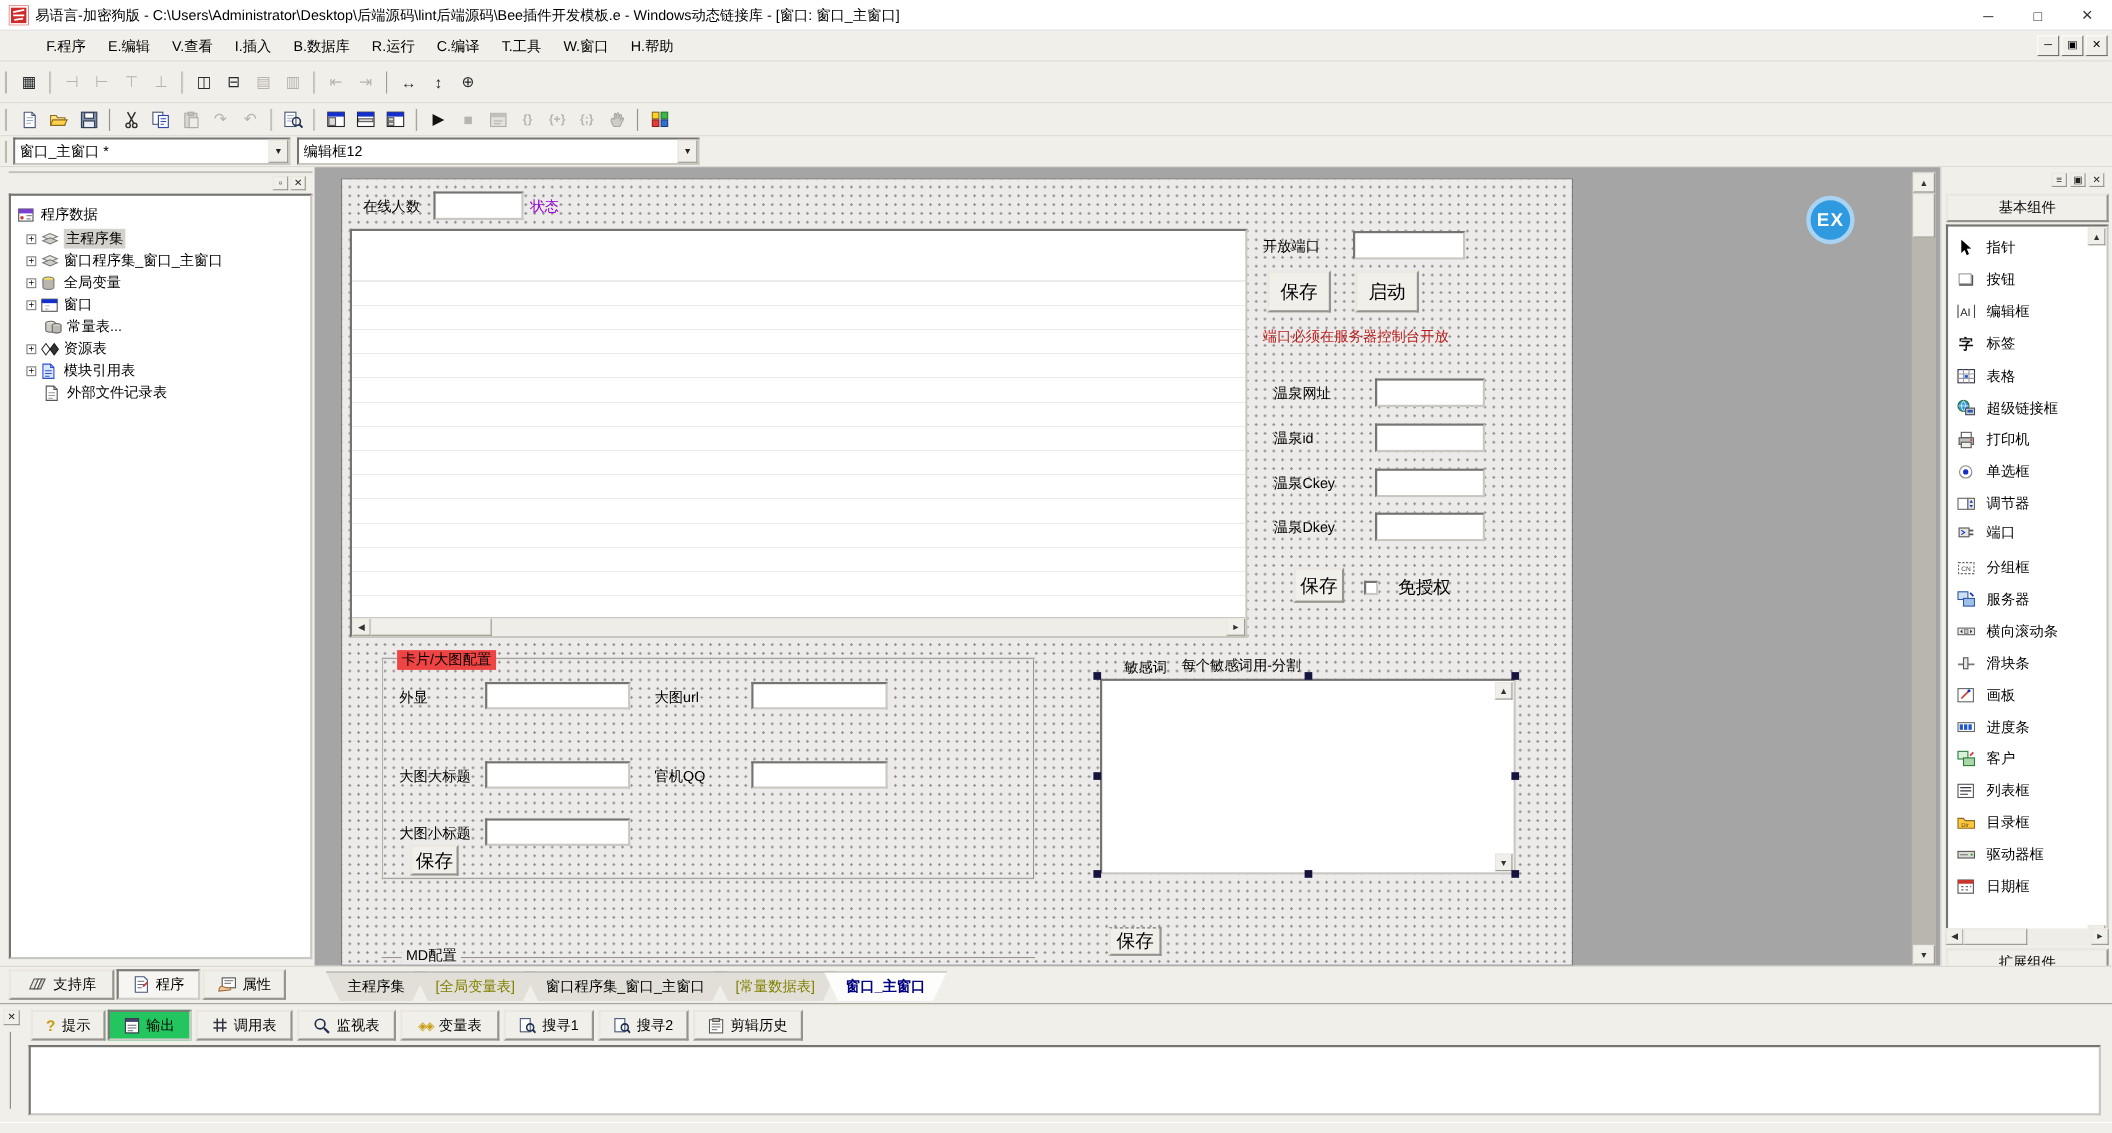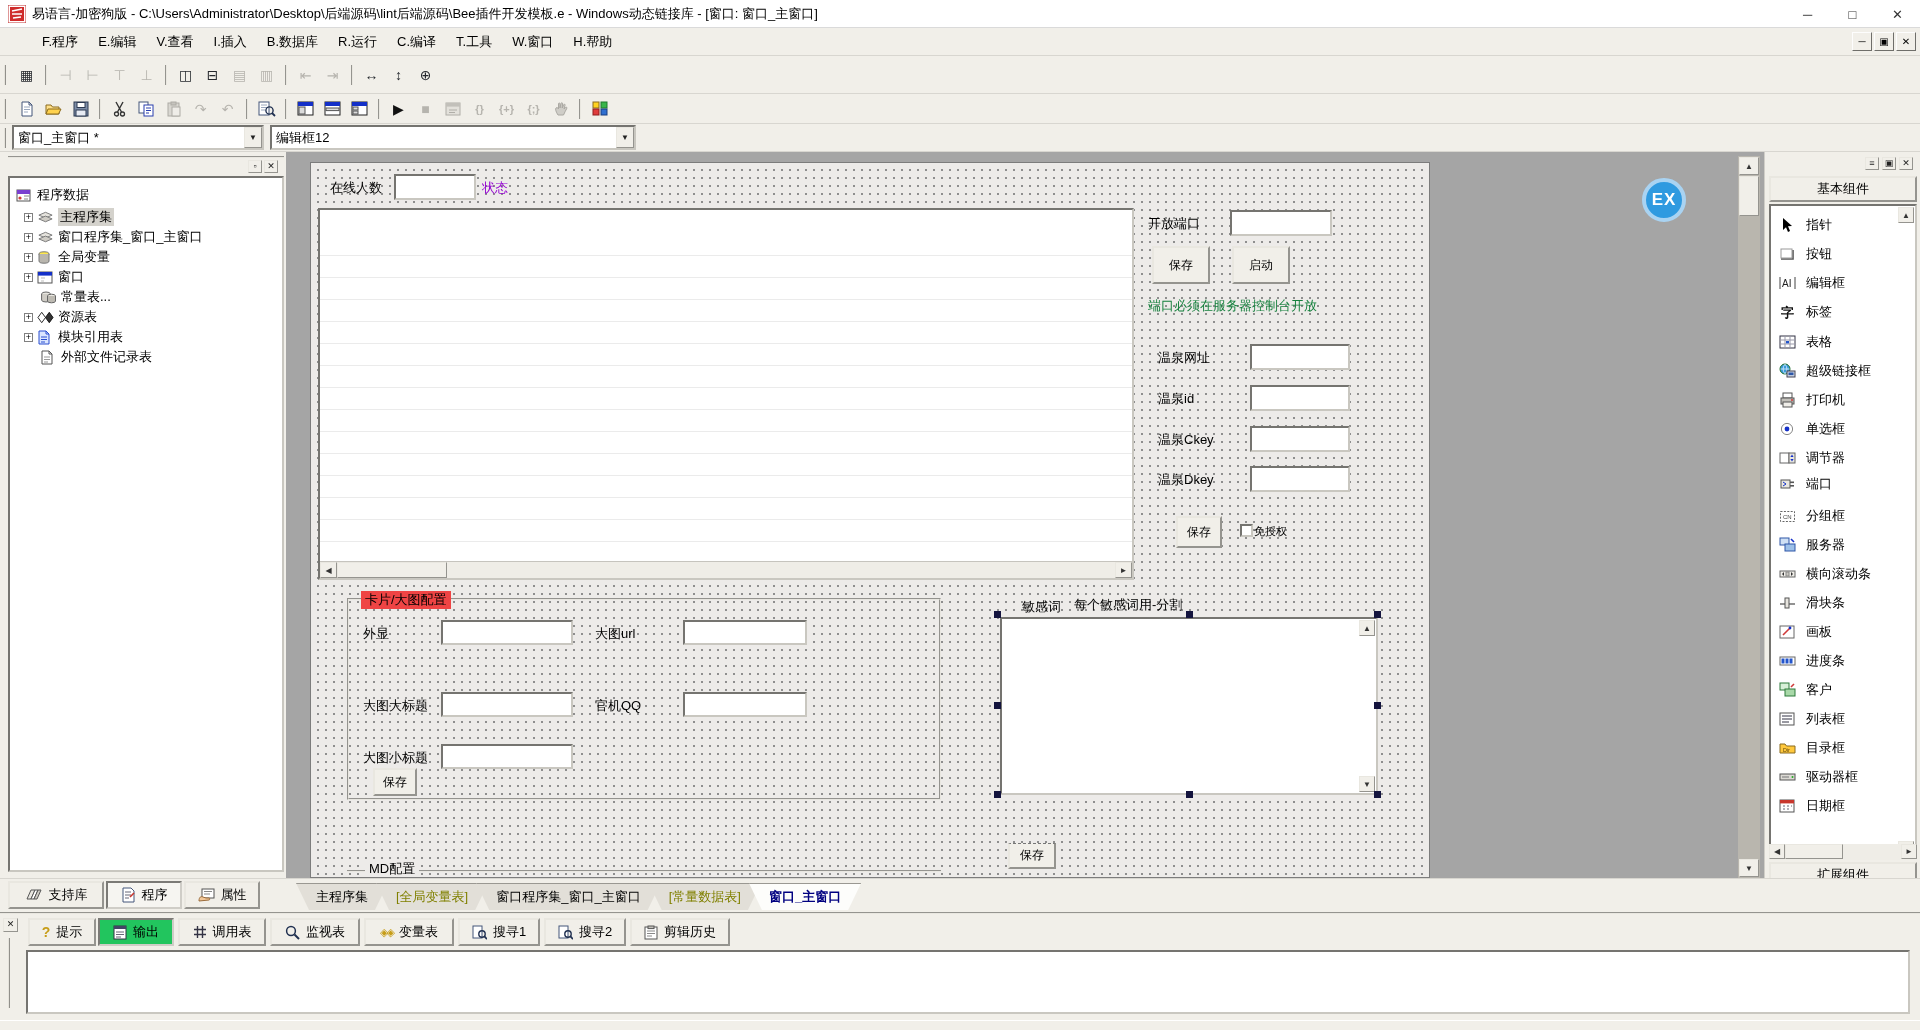--- a/index.html
+++ b/index.html
@@ -2,21 +2,21 @@
 <html><head>
 <meta charset="utf-8">
 <style>
   *{margin:0;padding:0;box-sizing:border-box}
   html,body{width:1920px;height:1030px;background:#9a9a9a;font-family:"Liberation Sans","DejaVu Sans",sans-serif}
   #app{position:relative;width:1920px;height:1030px;background:#f1efe9;overflow:hidden;font-size:13px;color:#000}
   .abs{position:absolute}
   .lbl{position:absolute;white-space:nowrap;font-size:13px;line-height:15px}
   .raised{border:1px solid;border-color:#fdfdfd #6f6e6a #6f6e6a #fdfdfd;background:#f1efe9}
   .edit{position:absolute;background:#fff;border:2px inset #c9c7c0}
-  .btn{position:absolute;display:flex;align-items:center;justify-content:center;background:#f1efe9;border:2px outset #e9e7e0;font-size:12px;cursor:default}
+  .btn{position:absolute;display:flex;align-items:center;justify-content:center;background:#f1efe9;border:2px outset #e9e7e0;font-size:17px;cursor:default}
   
   .titlebar{position:absolute;left:0;top:0;width:1920px;height:28px;background:#ffffff;border-bottom:1px solid #dadada;display:flex;align-items:center}
   .titlebar .ttext{font-size:13px;margin-left:8px;white-space:nowrap}
   .winbtn{position:absolute;top:0;width:45px;height:28px;display:flex;align-items:center;justify-content:center;font-size:13px;color:#333}
   
   .menubar{position:absolute;left:0;top:28px;width:1920px;height:28px;background:#f1efe9;border-bottom:1px solid #d8d6d0;display:flex;align-items:center}
   .menuitem{padding:0 10px;font-size:13px;height:22px;line-height:22px}
   .mdibtn{position:absolute;top:4px;width:20px;height:19px;display:flex;align-items:center;justify-content:center;font-size:10px}
   
   .toolbar{position:absolute;left:0;width:1920px;background:#f1efe9;border-bottom:1px solid #d8d6d0;display:flex;align-items:center}
@@ -46,21 +46,21 @@
   .sbtn{position:absolute;background:#f1efe9;border:1px outset #e9e7e0;display:flex;align-items:center;justify-content:center;font-size:8px;color:#333}
   .sthumb{position:absolute;background:#f1efe9;border:1px outset #e9e7e0}
   
   .grid-table{position:absolute;background:#fff;border:2px inset #c9c7c0}
   .gthead{position:absolute;left:0;top:0;right:0;height:24px;background:#f2f1ef;border-bottom:1px solid #9d9d9d;display:flex}
   .gth{border-right:1px solid #9d9d9d;font-size:13px;padding:4px 4px 0 6px;white-space:nowrap;overflow:hidden}
   .gtbody{position:absolute;left:0;top:24px;right:0;background:repeating-linear-gradient(#ffffff 0 21px,#ebebeb 21px 22px)}
   .gthscroll{position:absolute;left:0;bottom:0;right:0;height:17px;background:#efede7;border-top:1px solid #c6c4be}
   .groupbox{position:absolute;border:2px groove #e8e6e0}
   .gleg{position:absolute;top:-9px;left:12px;background:#ef4444;padding:0 4px;font-size:13px;white-space:nowrap}
-  .chk{position:absolute;display:flex;align-items:flex-start;gap:1px;font-size:11px}
+  .chk{position:absolute;display:flex;align-items:center;gap:18px;font-size:16px}
   .chk .box{width:13px;height:13px;background:#fff;border:2px inset #c9c7c0}
   .handle{position:absolute;width:7px;height:7px;background:#14143e}
   .exlogo{position:absolute;width:44px;height:44px;border-radius:50%;background:#2f9ae0;border:4px solid #a9d3f2;color:#fff;font-weight:bold;font-size:17px;display:flex;align-items:center;justify-content:center;letter-spacing:1px}
   
   .palette{position:absolute;background:#f1efe9;border-left:1px solid #d0cec8}
   .palbtn{position:absolute;display:flex;align-items:center;justify-content:center;background:#f1efe9;border:2px outset #e9e7e0;font-size:13px}
   .pallist{position:absolute;background:#fff;border:2px inset #c9c7c0}
   .pitem{position:absolute;display:flex;align-items:center;gap:10px;height:22px;white-space:nowrap}
   .pitem .plabel{font-size:13px}
   .pic{width:17px;height:16px;display:inline-flex}
@@ -421,21 +421,21 @@
       <div class="sbtn" style="left:0;top:0;width:17px;height:16px">◀</div>
       <div class="sthumb" style="left:17px;top:0;width:110px;height:16px"></div>
       <div class="sbtn" style="right:0;top:0;width:17px;height:16px">►</div>
     </div>
   </div>
 
   <span class="lbl" style="left:1148px;top:216px">开放端口</span>
   <input class="edit" style="left: 1230px; top: 210px; width: 102px; height: 26px;">
   <div class="btn" style="left:1152px;top:246px;width:58px;height:38px">保存</div>
   <div class="btn" style="left:1232px;top:246px;width:58px;height:38px">启动</div>
-  <span class="lbl" style="left:1148px;top:298px;color:#15803d">端口必须在服务器控制台开放</span>
+  <span class="lbl" style="left:1148px;top:298px;color:#b91c1c">端口必须在服务器控制台开放</span>
 
   <span class="lbl" style="left:1158px;top:350px">温泉网址</span>
   <input class="edit" style="left: 1250px; top: 344px; width: 100px; height: 26px;">
   <span class="lbl" style="left:1158px;top:391px">温泉id</span>
   <input class="edit" style="left: 1250px; top: 385px; width: 100px; height: 26px;">
   <span class="lbl" style="left:1158px;top:432px">温泉Ckey</span>
   <input class="edit" style="left: 1250px; top: 426px; width: 100px; height: 26px;">
   <span class="lbl" style="left:1158px;top:472px">温泉Dkey</span>
   <input class="edit" style="left: 1250px; top: 466px; width: 100px; height: 26px;">
   <div class="btn" style="left:1176px;top:516px;width:46px;height:32px">保存</div>

